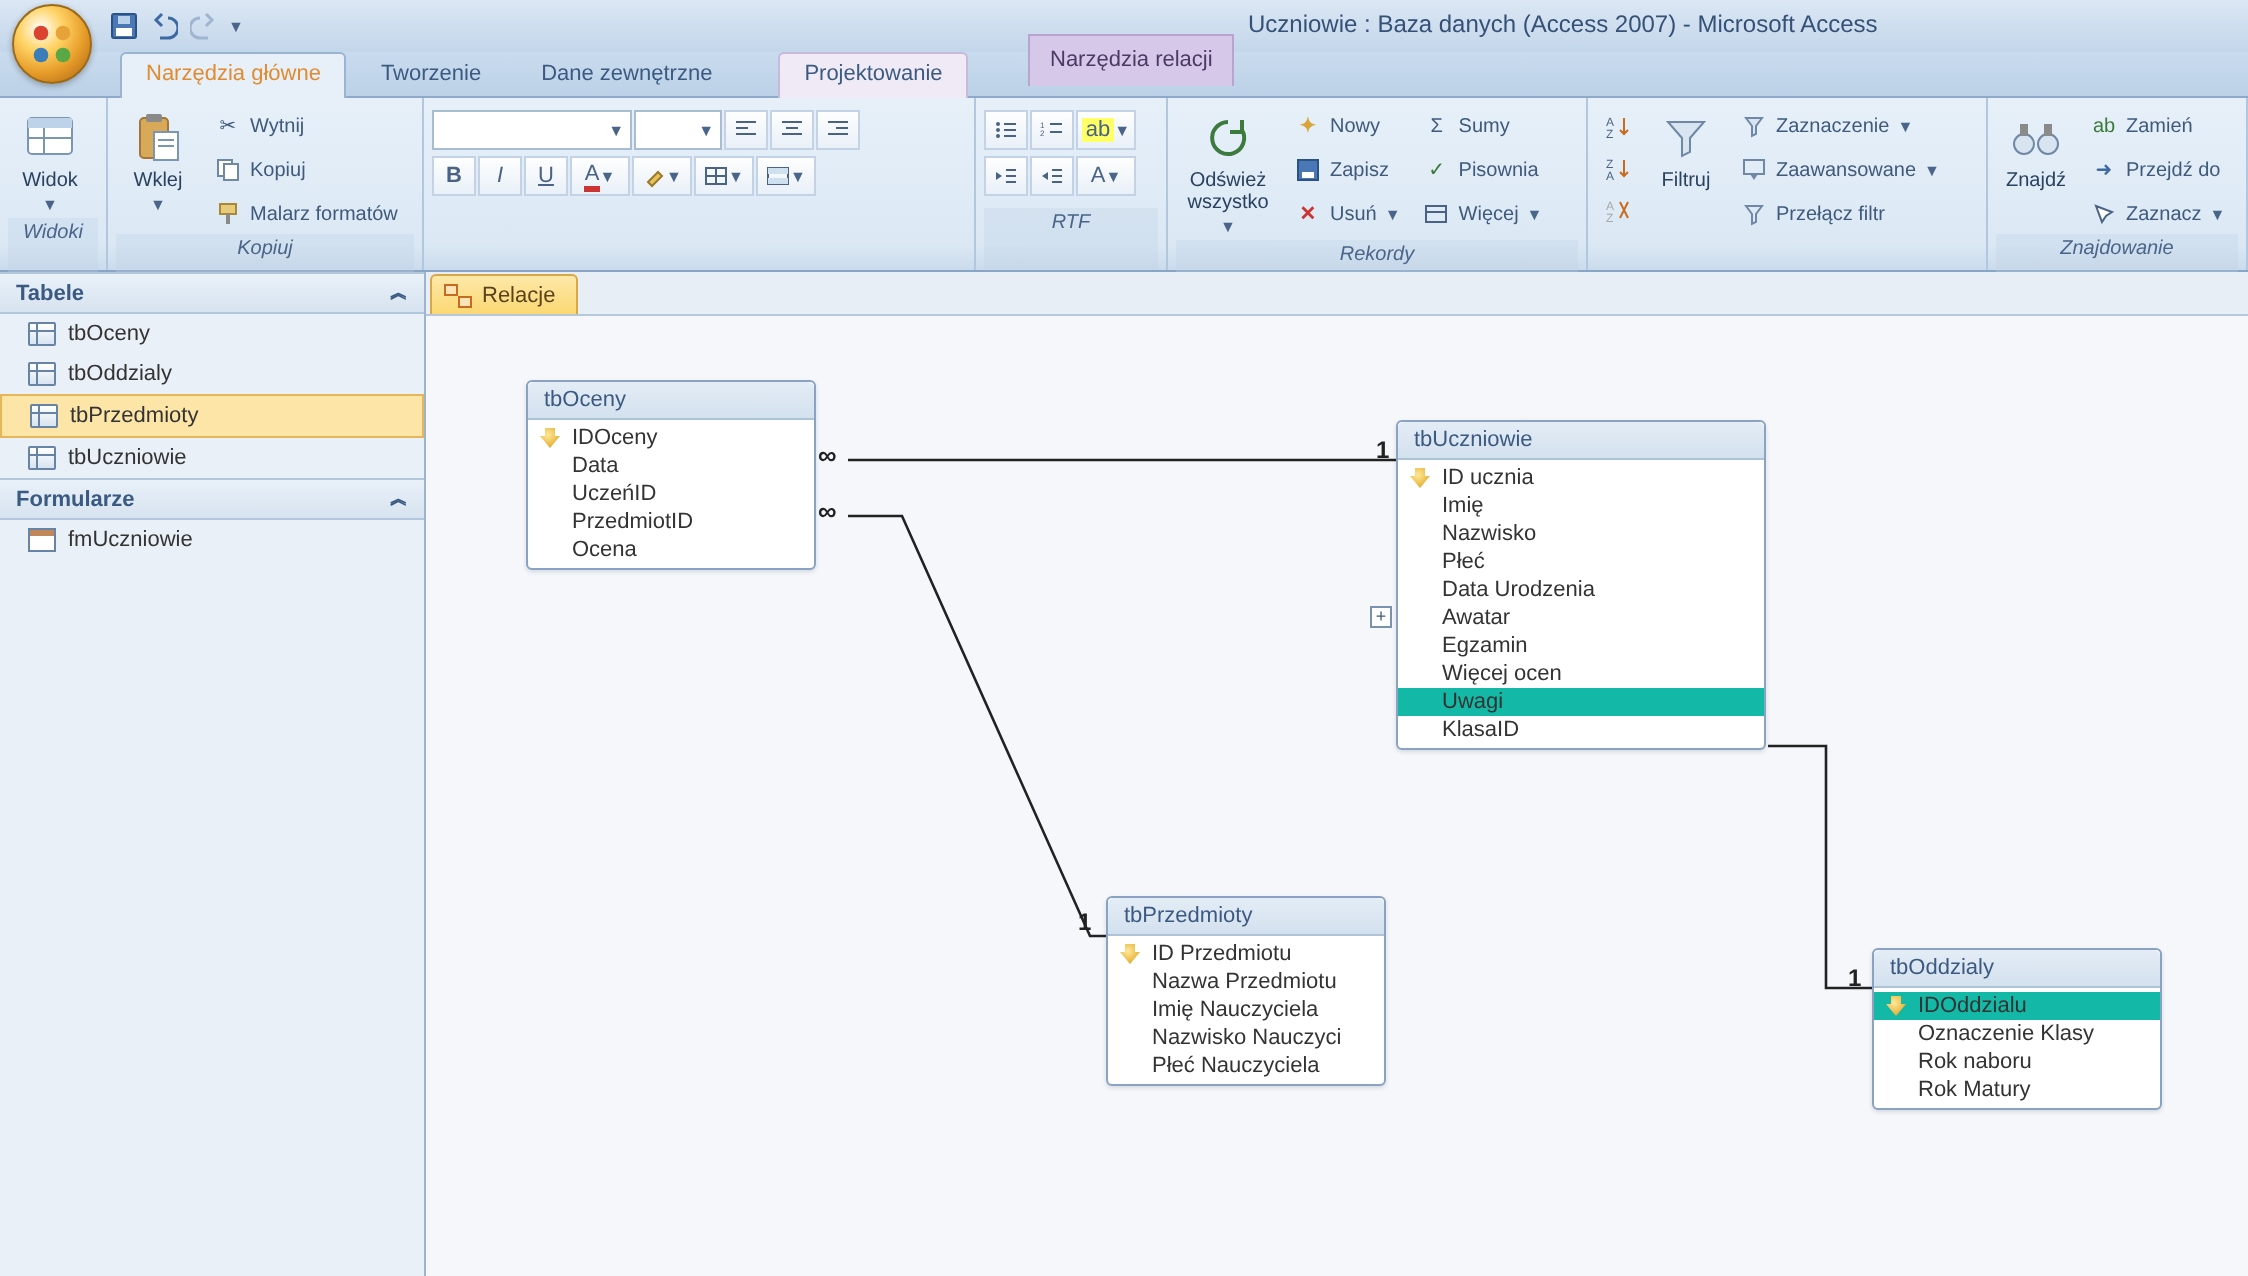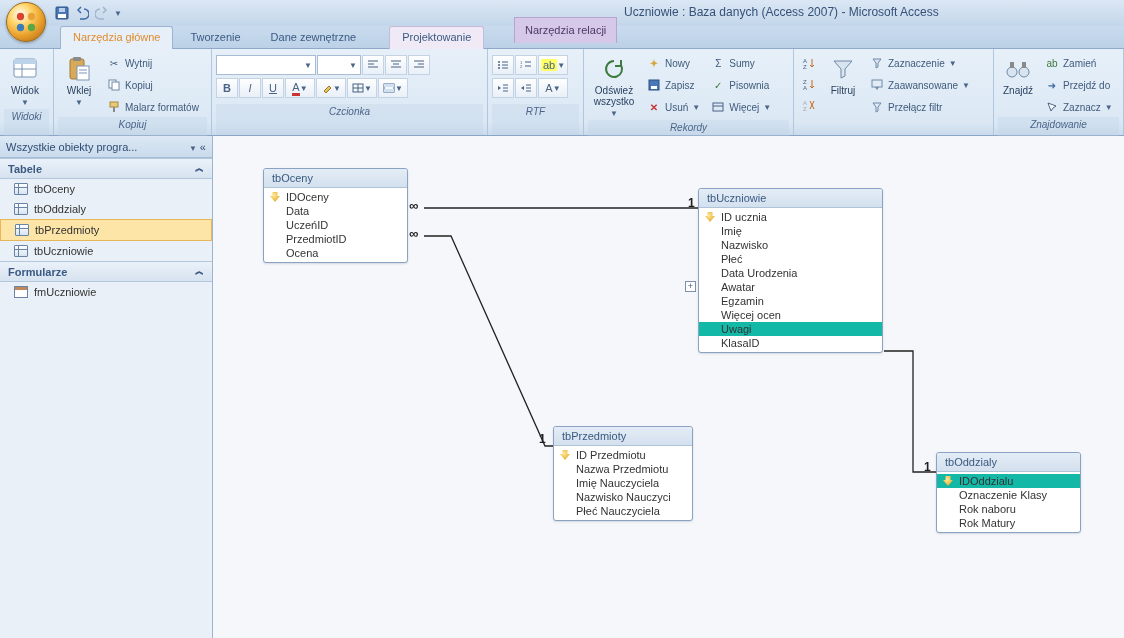--- a/index.html
+++ b/index.html
@@ -231,21 +231,20 @@
         <div class="iconbox" style="width:30px">
             <svg width="12" height="10">
               <rect x="1" y="1" width="10" height="8" fill="none" stroke="#4a6385"></rect>
               <rect x="1" y="1" width="10" height="3" fill="#cfe0f0"></rect>
               <rect x="1" y="6" width="10" height="3" fill="#cfe0f0"></rect>
             </svg>
             <span class="drop">▼</span>
           </div>
       </div>
     </div>
-    <div class="rgroup-label">Czcionka</div>
   </div>
   <div class="rgroup" style="width:96px">
     <div class="rgroup-body" style="flex-direction:column;gap:3px;padding-top:4px;">
       <div class="iconrow">
         <div class="iconbox">
             <svg width="12" height="10">
               <circle cx="2" cy="2" r="1" fill="#4a6385"></circle>
               <line x1="5" y1="2" x2="11" y2="2" stroke="#4a6385"></line>
               <circle cx="2" cy="5" r="1" fill="#4a6385"></circle>
               <line x1="5" y1="5" x2="11" y2="5" stroke="#4a6385"></line>
@@ -445,24 +444,20 @@
             <span class="drop">▼</span>
           </div>
       </div>
     </div>
     <div class="rgroup-label">Znajdowanie</div>
   </div>
 </div>
 
 <div class="workspace">
   <div class="navpane">
-    <div class="navhead">
-        <span>Wszystkie obiekty progra...</span>
-        <span><span class="drop">▼</span>&nbsp;«</span>
-      </div>
     <div class="navcat">
         <span>Tabele</span>
         <span style="font-size:9px">︽</span>
       </div>
     <div class="navitem">
         <span class="tblico"></span>
         <span>tbOceny</span>
       </div>
     <div class="navitem">
         <span class="tblico"></span>
@@ -480,20 +475,26 @@
         <span>Formularze</span>
         <span style="font-size:9px">︽</span>
       </div>
     <div class="navitem">
         <span class="frmico"></span>
         <span>fmUczniowie</span>
       </div>
   </div>
 
   <div class="canvas-wrap">
+    <div class="doctabs">
+      <div class="doctab">
+          <span class="relico"></span>
+          <span>Relacje</span>
+        </div>
+    </div>
     <div class="canvas">
 
       <svg class="rel-lines">
         <line x1="211" y1="72" x2="485" y2="72" stroke="#222" stroke-width="1.3"></line>
         <path d="M211 100 L238 100 L332 310 L340 310" stroke="#222" stroke-width="1.3" fill="none"></path>
         <path d="M671 215 L700 215 L700 336 L723 336" stroke="#222" stroke-width="1.3" fill="none"></path>
       </svg>
       <span class="cardlabel" style="left:196px;top:62px;font-size:13px">∞</span>
       <span class="cardlabel" style="left:475px;top:60px">1</span>
       <span class="cardlabel" style="left:196px;top:90px;font-size:13px">∞</span>

